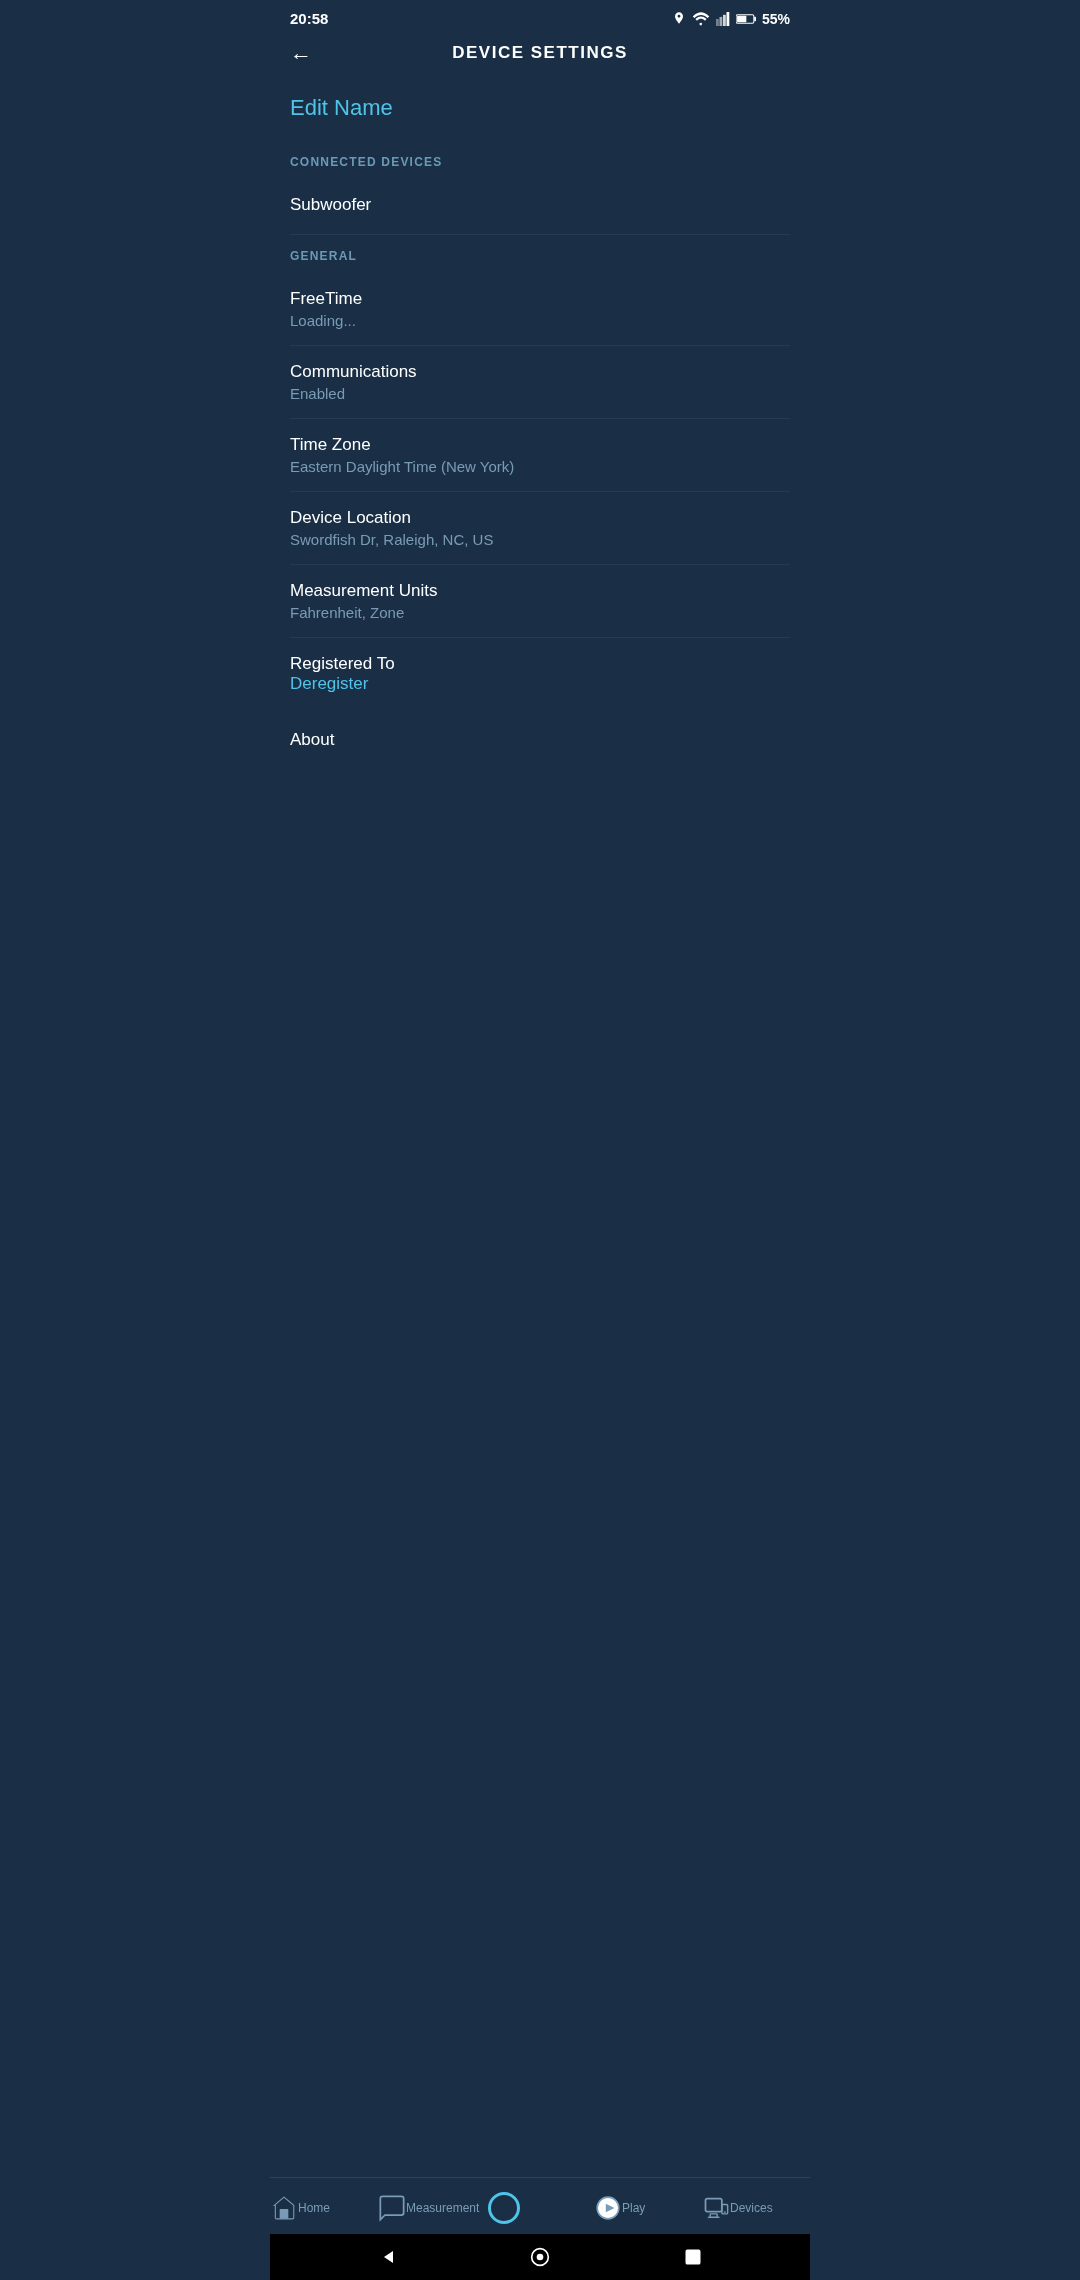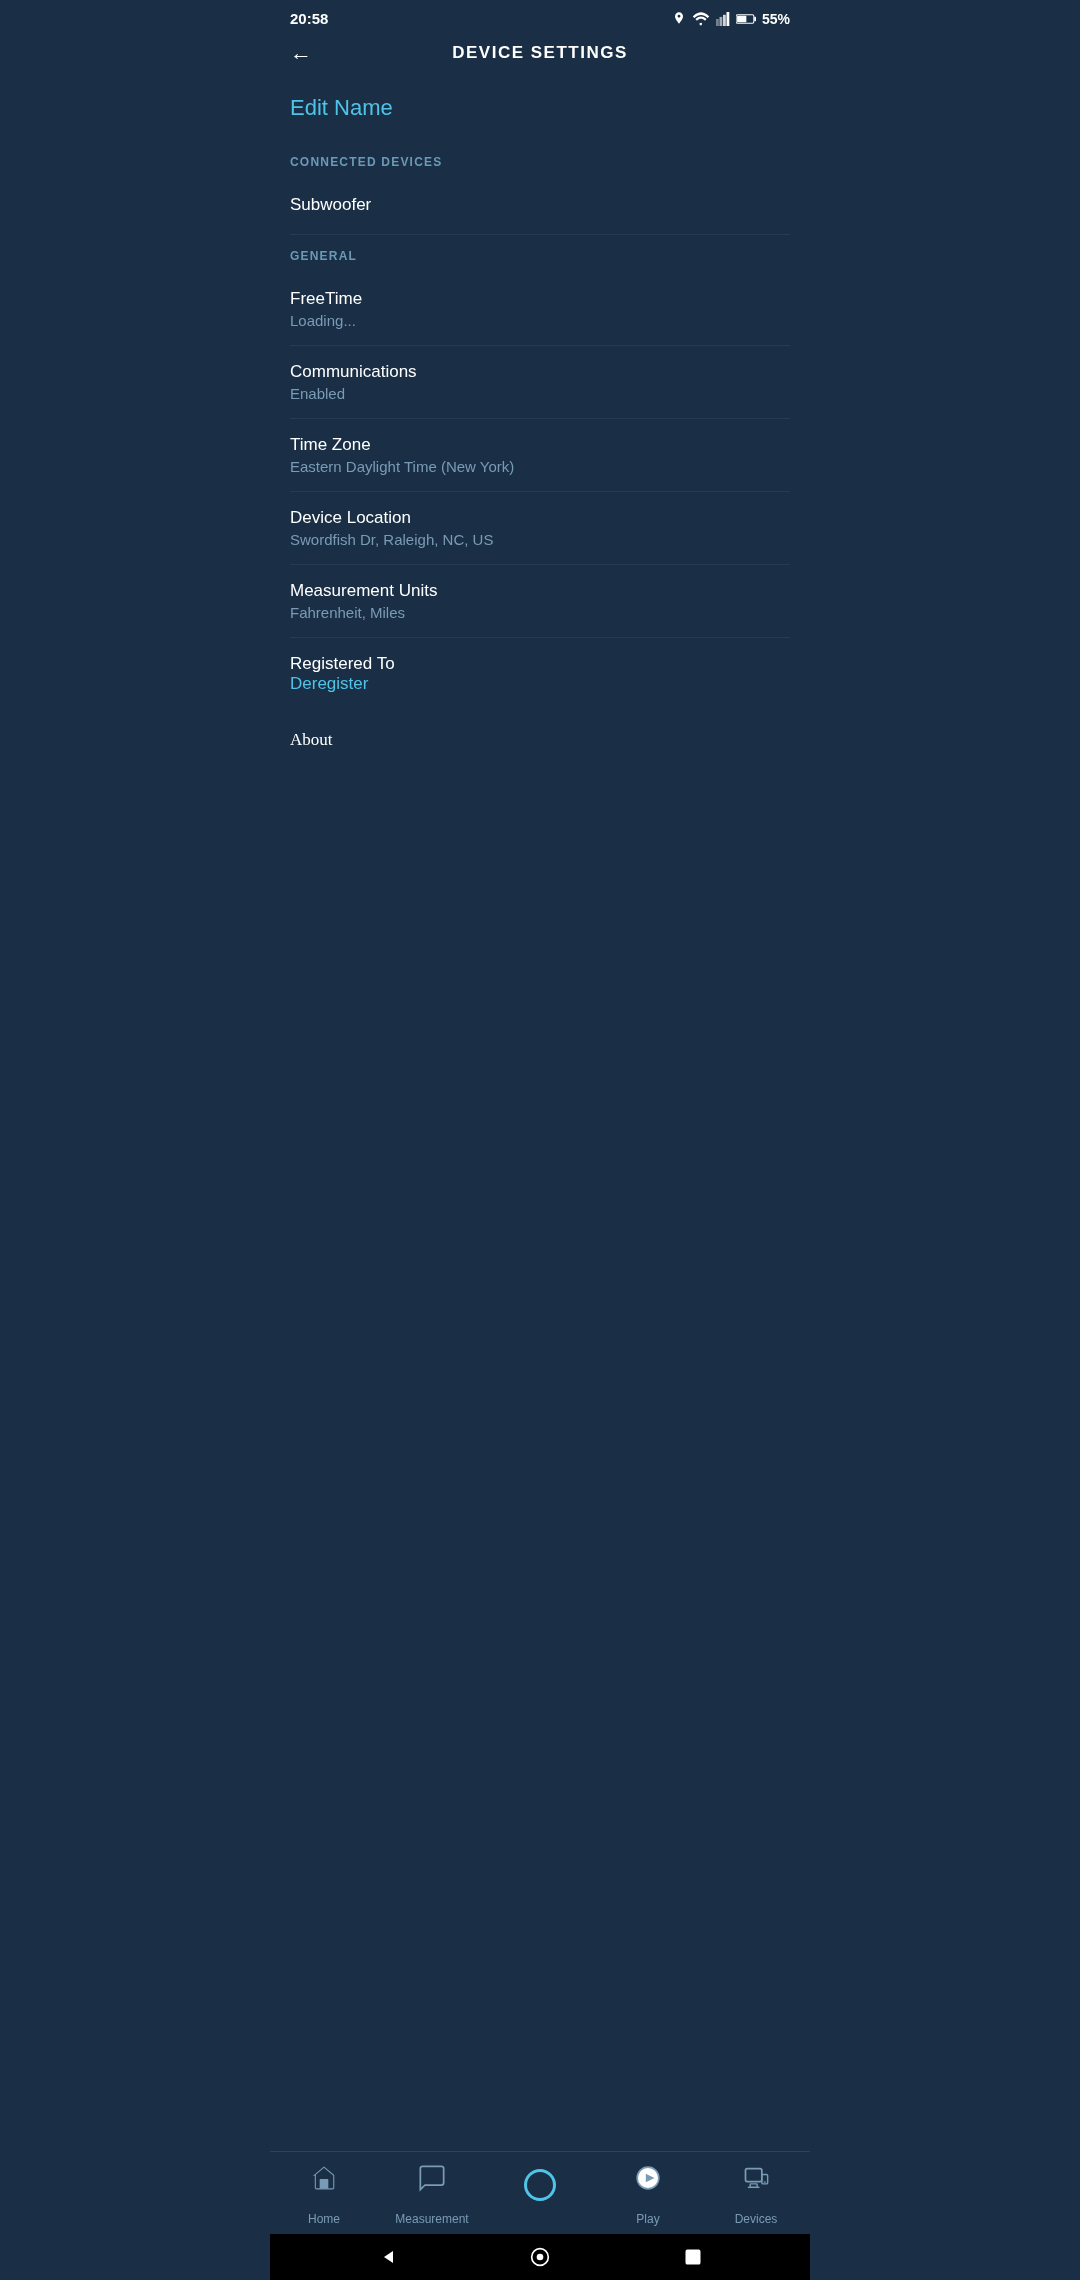--- a/index.html
+++ b/index.html
@@ -127,38 +127,37 @@
       font-weight: 500;
       cursor: pointer;
     }
 
     .about-item {
       padding: 20px 0 10px 0;
       font-size: 17px;
       font-weight: 500;
       color: #ffffff;
       cursor: pointer;
-      font-family: Liberation Serif, serif;
     }
 
     
     .bottom-nav {
       background-color: #1a2f45;
       border-top: 1px solid rgba(255,255,255,0.1);
       display: flex;
       justify-content: space-around;
       align-items: center;
       padding: 8px 0 4px 0;
     }
 
     .nav-item {
       display: flex;
-      flex-direction: column;
-      align-items: center;
-      gap: 20px;
+      flex-direction: row;
+      align-items: center;
+      gap: 0;
       cursor: pointer;
       flex: 1;
       padding: 4px 0;
     }
 
     .nav-icon {
       width: 28px;
       height: 28px;
       display: flex;
       align-items: center;
@@ -274,21 +273,21 @@
     <div class="list-item-subtitle">Eastern Daylight Time (New York)</div>
   </div>
 
   <div class="list-item">
     <div class="list-item-title">Device Location</div>
     <div class="list-item-subtitle">Swordfish Dr, Raleigh, NC, US</div>
   </div>
 
   <div class="list-item">
     <div class="list-item-title">Measurement Units</div>
-    <div class="list-item-subtitle">Fahrenheit, Miles</div>
+    <div class="list-item-subtitle">Fahrenheit, Zone</div>
   </div>
 
   <div class="registered-row">
     <span class="registered-left">Registered To</span>
     <span class="deregister-link">Deregister</span>
   </div>
 
   <div class="about-item">About</div>
 
 </div>

